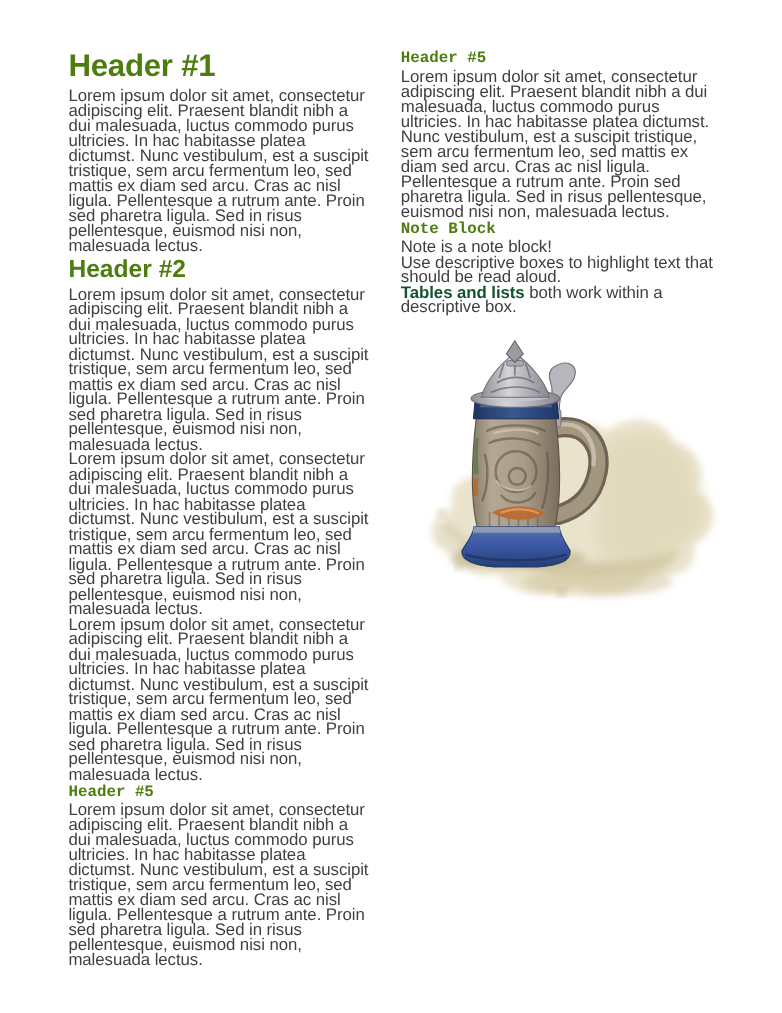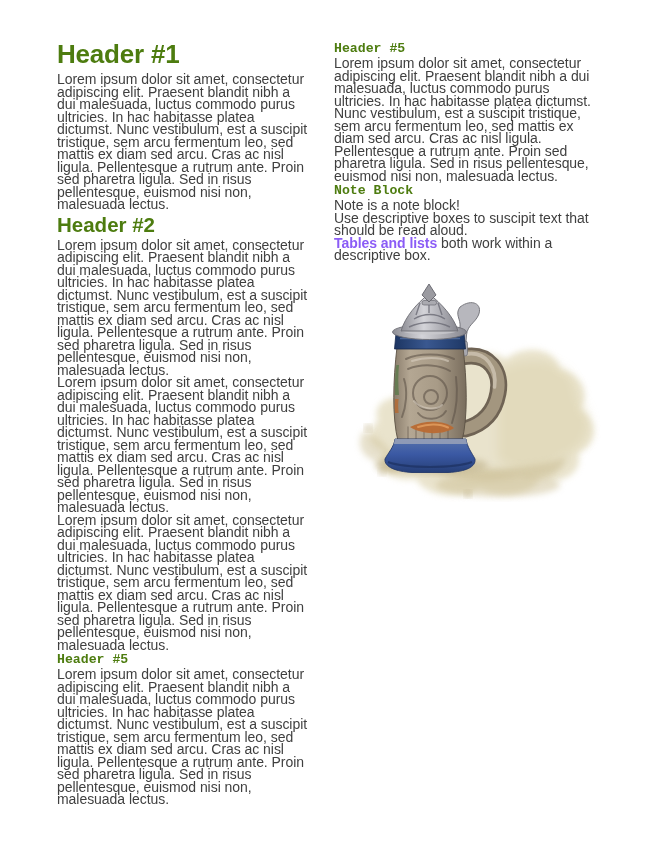--- a/index.html
+++ b/index.html
@@ -15,21 +15,21 @@
   p.body {
     font-size:14px; line-height:12.5px; letter-spacing:-0.05px;
     color:#3f3f3f; text-align:left;
   }
   h1,h2,h3,h4,.h5 { color:#4d7c0f; font-weight:700; }
   h1 { font-size:26px;   line-height:28px; margin:0 0 5px 0; letter-spacing:-0.2px; }
   h2 { font-size:20.5px; line-height:22px; margin:3px 0 3px 0; }
   h3 { font-size:16.5px; line-height:18px; margin:3px 0 2px 0; }
   h4 { font-size:14.5px; line-height:16px; margin:3px 0 2px 0; }
   .h5 { font-size:13.2px; line-height:14px; margin:2px 0 1px 0;font-family:Liberation Mono, monospace; }
-  .inline-bold { font-weight:700; color:#8b5cf6; }
+  .inline-bold { font-weight:700; color:#14532d; }
   .stein-figure { display:block; margin:19px 0 0 14px; width:290px; height:225px; }
 </style>
 </head>
 <body>
 
 <div class="page">
 
   <div class="col col-left">
     <h1>Header #1</h1>
     <p class="body">Lorem ipsum dolor sit amet, consectetur adipiscing elit. Praesent blandit nibh a dui malesuada, luctus commodo purus ultricies. In hac habitasse platea dictumst. Nunc vestibulum, est a suscipit tristique, sem arcu fermentum leo, sed mattis ex diam sed arcu. Cras ac nisl ligula. Pellentesque a rutrum ante. Proin sed pharetra ligula. Sed in risus pellentesque, euismod nisi non, malesuada lectus.</p>
@@ -45,21 +45,21 @@
     <p class="body">Lorem ipsum dolor sit amet, consectetur adipiscing elit. Praesent blandit nibh a dui malesuada, luctus commodo purus ultricies. In hac habitasse platea dictumst. Nunc vestibulum, est a suscipit tristique, sem arcu fermentum leo, sed mattis ex diam sed arcu. Cras ac nisl ligula. Pellentesque a rutrum ante. Proin sed pharetra ligula. Sed in risus pellentesque, euismod nisi non, malesuada lectus.</p>
   </div>
 
   <div class="col col-right">
     <div class="h5">Header #5</div>
     <p class="body">Lorem ipsum dolor sit amet, consectetur adipiscing elit. Praesent blandit nibh a dui malesuada, luctus commodo purus ultricies. In hac habitasse platea dictumst. Nunc vestibulum, est a suscipit tristique, sem arcu fermentum leo, sed mattis ex diam sed arcu. Cras ac nisl ligula. Pellentesque a rutrum ante. Proin sed pharetra ligula. Sed in risus pellentesque, euismod nisi non, malesuada lectus.</p>
 
     <div class="h5">Note Block</div>
     <p class="body">Note is a note block!</p>
 
-    <p class="body">Use descriptive boxes to suscipit text that should be read aloud.</p>
+    <p class="body">Use descriptive boxes to highlight text that should be read aloud.</p>
 
     <p class="body"><span class="inline-bold">Tables and lists</span><span> both work within a descriptive box.</span></p>
 
     <svg class="stein-figure" viewBox="0 0 290 225" xmlns="http://www.w3.org/2000/svg">
       <defs>
         <filter id="wc" x="-20%" y="-20%" width="140%" height="140%">
           <feGaussianBlur stdDeviation="3.2"></feGaussianBlur>
         </filter>
         <filter id="wcsoft" x="-30%" y="-30%" width="160%" height="160%">
           <feGaussianBlur stdDeviation="5.5"></feGaussianBlur>

